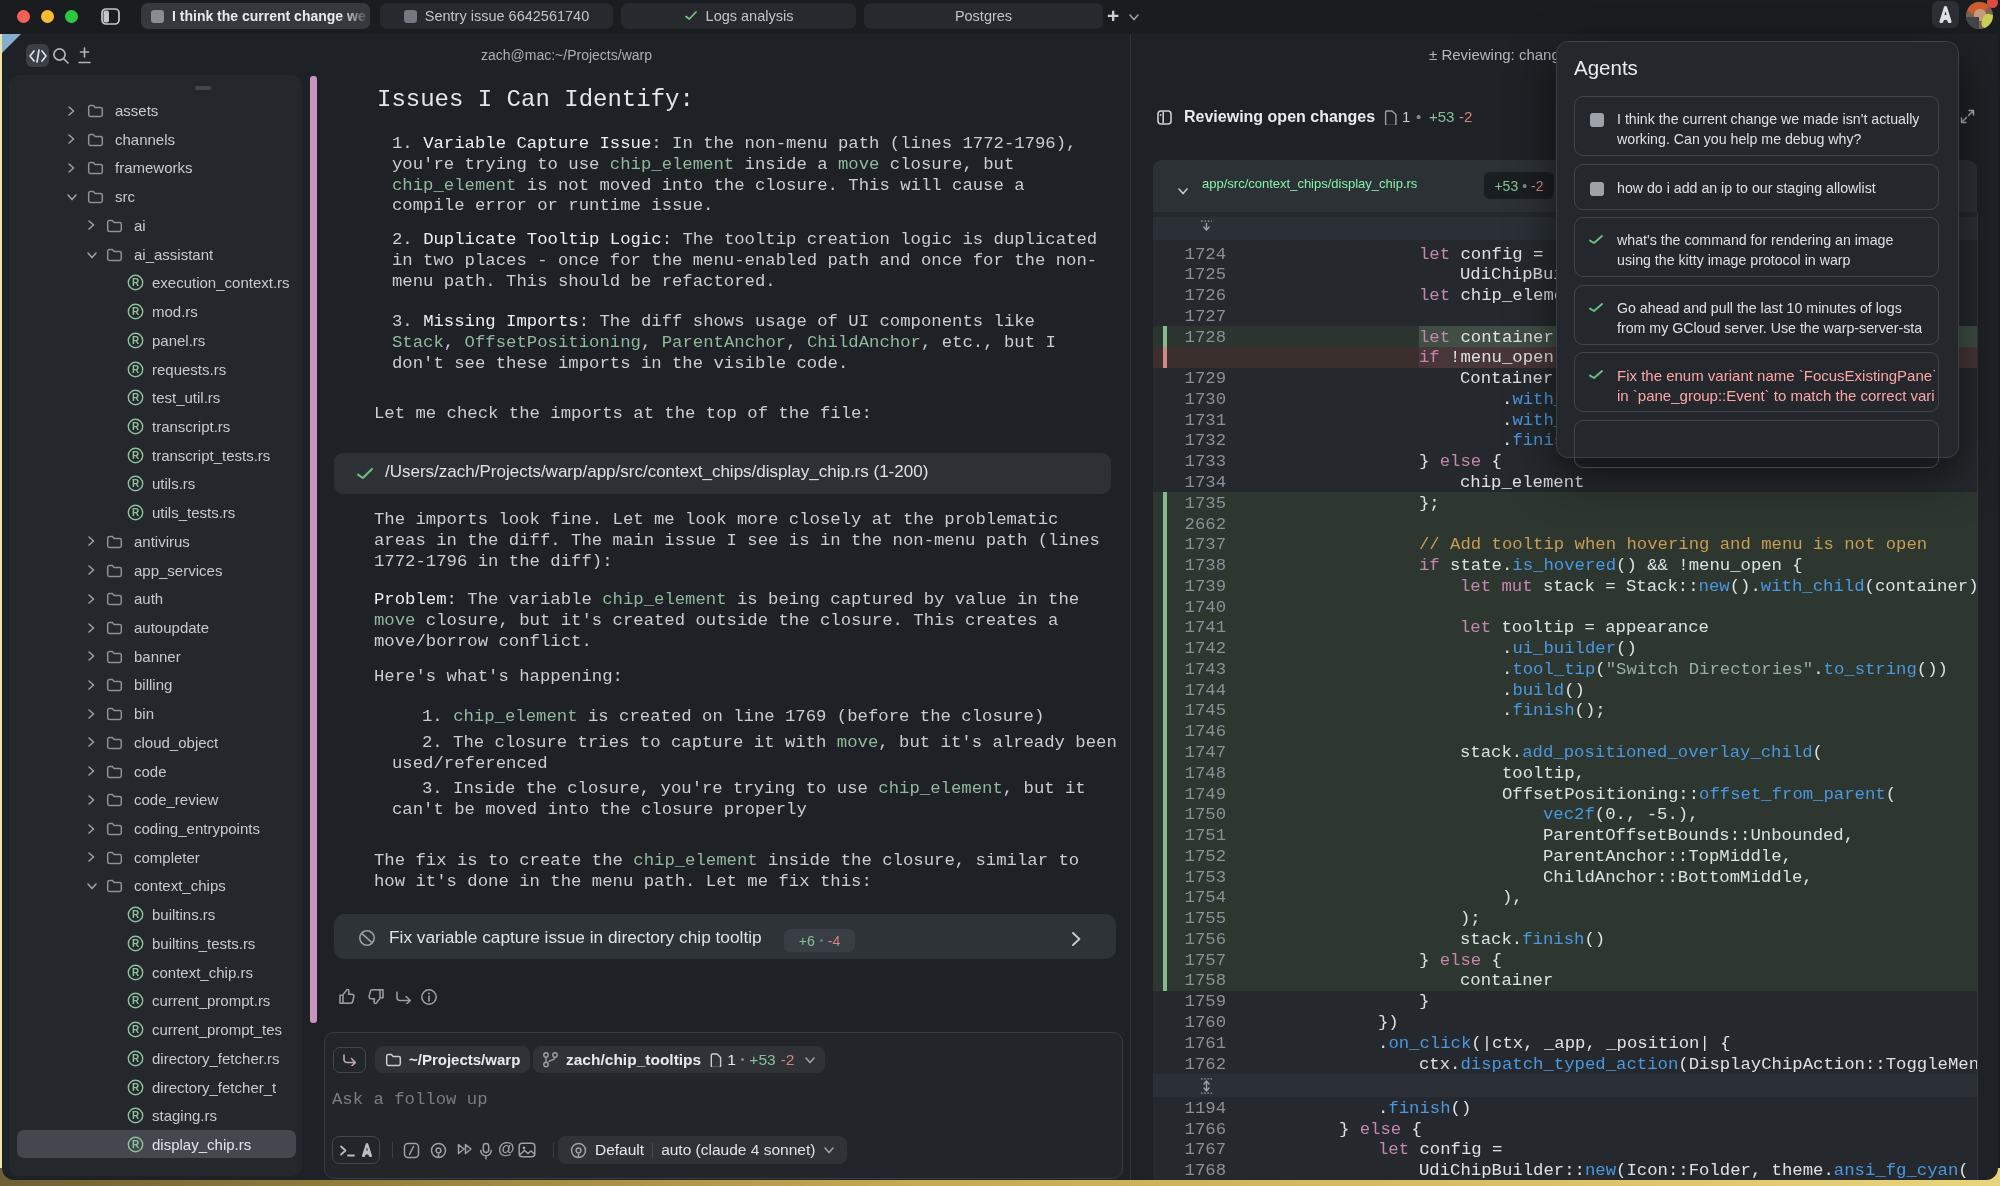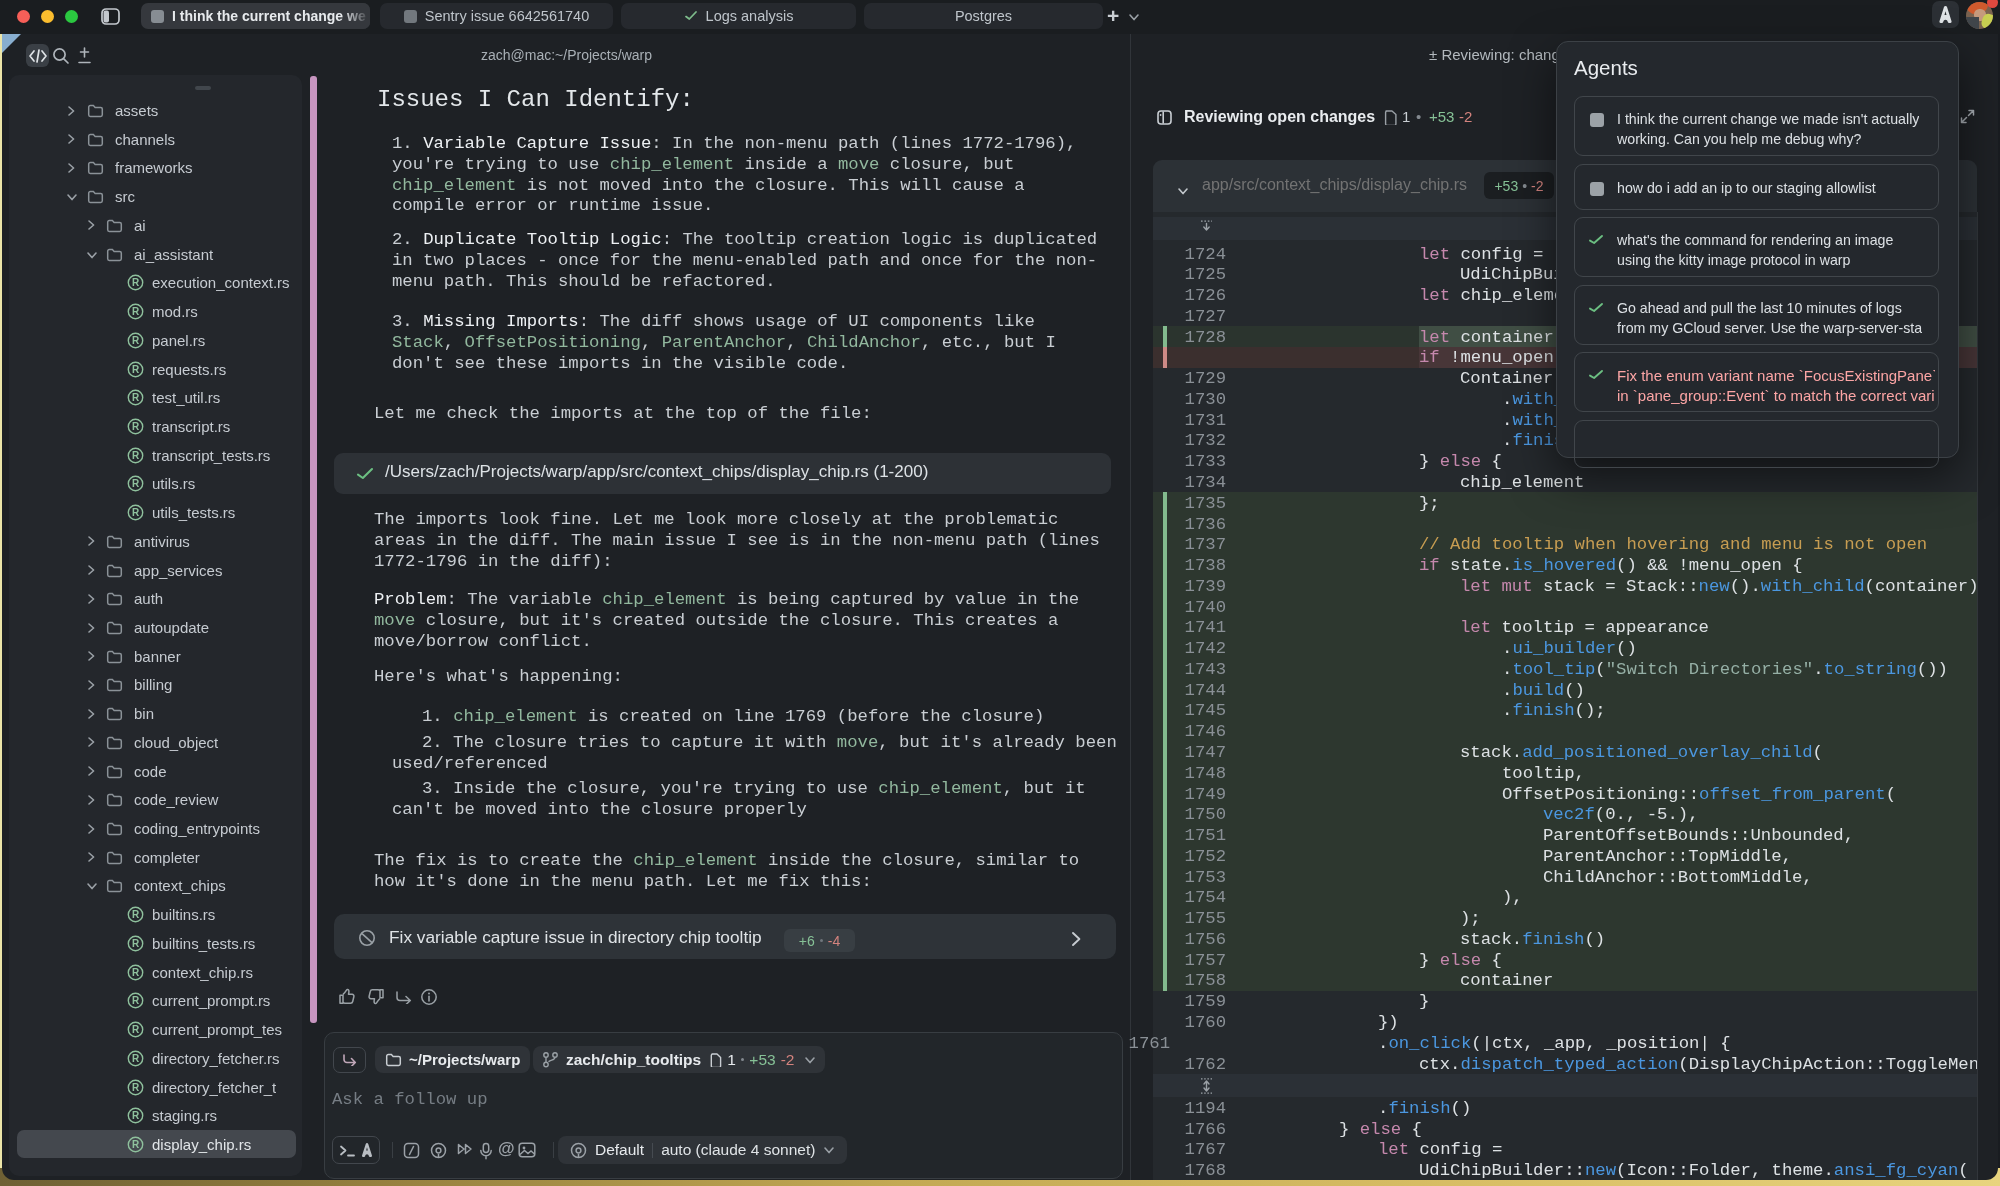--- a/index.html
+++ b/index.html
@@ -608,21 +608,21 @@
     <svg style="" width="15" height="15" viewBox="0 0 15 15">
       <path d="M8.5 6.5 L13.5 1.5 M9 1.5 h4.5 v4.5 M6.5 8.5 L1.5 13.5 M1.5 9 v4.5 h4.5" fill="none" stroke="#aab0b6" stroke-width="1.5" stroke-linecap="round" stroke-linejoin="round"></path>
     </svg>
   </div>
 <div class="abs" style="left:1153px;top:160px;width:824px;height:52px;border-radius:9px 9px 0 0;background:#2c3136"></div>
 <div class="abs" style="left:1177px;top:186px">
     <svg style="" width="12" height="10" viewBox="0 0 12 10">
       <path d="M2 3 L6 7.6 L10 3" fill="none" stroke="#c3c8cd" stroke-width="1.6" stroke-linecap="round" stroke-linejoin="round"></path>
     </svg>
   </div>
-<div class="abs" style="left:1202px;top:176px;color:#737373;font-size:16px">app/src/context_chips/display_chip.rs</div>
+<div class="abs" style="left:1202px;top:176px;color:#86efac;font-size:13px">app/src/context_chips/display_chip.rs</div>
 <div class="abs" style="left:1484px;top:172px;width:70px;height:27px;border-radius:6px;background:#1b1e21;display:flex;align-items:center;justify-content:center;gap:4px;font-size:14px">
     <span style="color:#86c196">+53</span>
     <span style="color:#83898f">•</span>
     <span style="color:#d4837e">-2</span>
   </div>
 <div class="abs" id="codearea" style="left:1153px;top:212px;width:824px;height:968px;background:#25292d;overflow:hidden"></div>
 <div class="abs" style="left:1153px;top:217.0px;width:824px;height:23.0px;background:#2b3036"></div>
 <div class="abs" style="left:1200px;top:220px">
     <svg style="" width="13" height="14" viewBox="0 0 13 14">
       <path d="M6.5 3.5 v6 M3.8 7 L6.5 10 L9.2 7" fill="none" stroke="#9ba1a7" stroke-width="1.4" stroke-linecap="round" stroke-linejoin="round"></path>
@@ -656,21 +656,21 @@
 <div class="lnum" style="left:1156px;top:452.2px">1733</div>
 <div class="abs code" style="left:1419px;top:452.2px;max-width:558px;overflow:hidden">} <span class="k">else</span> {</div>
 <div class="lnum" style="left:1156px;top:473.0px">1734</div>
 <div class="abs code" style="left:1460px;top:473.0px;max-width:517px;overflow:hidden">chip_element</div>
 <div class="abs" style="left:1153px;top:492.2px;width:824px;height:21.3px;background:#2d372f"></div>
 <div class="abs" style="left:1163px;top:492.2px;width:4px;height:21.3px;background:#83ba8e"></div>
 <div class="lnum" style="left:1156px;top:493.7px">1735</div>
 <div class="abs code" style="left:1419px;top:493.7px;max-width:558px;overflow:hidden">};</div>
 <div class="abs" style="left:1153px;top:513.0px;width:824px;height:21.3px;background:#2d372f"></div>
 <div class="abs" style="left:1163px;top:513.0px;width:4px;height:21.3px;background:#83ba8e"></div>
-<div class="lnum" style="left:1156px;top:514.5px">1736</div>
+<div class="lnum" style="left:1156px;top:514.5px">2662</div>
 <div class="abs" style="left:1153px;top:533.8px;width:824px;height:21.3px;background:#2d372f"></div>
 <div class="abs" style="left:1163px;top:533.8px;width:4px;height:21.3px;background:#83ba8e"></div>
 <div class="lnum" style="left:1156px;top:535.3px">1737</div>
 <div class="abs code" style="left:1419px;top:535.3px;max-width:558px;overflow:hidden"><span class="cm">// Add tooltip when hovering and menu is not open</span></div>
 <div class="abs" style="left:1153px;top:554.5px;width:824px;height:21.3px;background:#2d372f"></div>
 <div class="abs" style="left:1163px;top:554.5px;width:4px;height:21.3px;background:#83ba8e"></div>
 <div class="lnum" style="left:1156px;top:556.0px">1738</div>
 <div class="abs code" style="left:1419px;top:556.0px;max-width:558px;overflow:hidden"><span class="k">if</span> state.<span class="m">is_hovered</span>() &amp;&amp; !menu_open {</div>
 <div class="abs" style="left:1153px;top:575.3px;width:824px;height:21.3px;background:#2d372f"></div>
 <div class="abs" style="left:1163px;top:575.3px;width:4px;height:21.3px;background:#83ba8e"></div>
@@ -747,21 +747,21 @@
 <div class="lnum" style="left:1156px;top:950.7px">1757</div>
 <div class="abs code" style="left:1419px;top:950.7px;max-width:558px;overflow:hidden">} <span class="k">else</span> {</div>
 <div class="abs" style="left:1153px;top:969.9px;width:824px;height:21.3px;background:#2d372f"></div>
 <div class="abs" style="left:1163px;top:969.9px;width:4px;height:21.3px;background:#83ba8e"></div>
 <div class="lnum" style="left:1156px;top:971.4px">1758</div>
 <div class="abs code" style="left:1460px;top:971.4px;max-width:517px;overflow:hidden">container</div>
 <div class="lnum" style="left:1156px;top:992.2px">1759</div>
 <div class="abs code" style="left:1419px;top:992.2px;max-width:558px;overflow:hidden">}</div>
 <div class="lnum" style="left:1156px;top:1013.0px">1760</div>
 <div class="abs code" style="left:1378px;top:1013.0px;max-width:599px;overflow:hidden">})</div>
-<div class="lnum" style="left:1100px;top:1033.8px">1761</div>
+<div class="lnum" style="left:1156px;top:1033.8px">1761</div>
 <div class="abs code" style="left:1378px;top:1033.8px;max-width:599px;overflow:hidden">.<span class="m">on_click</span>(|ctx, _app, _position| {</div>
 <div class="lnum" style="left:1156px;top:1054.5px">1762</div>
 <div class="abs code" style="left:1419px;top:1054.5px;max-width:558px;overflow:hidden">ctx.<span class="m">dispatch_typed_action</span>(DisplayChipAction::ToggleMenu(</div>
 <div class="abs" style="left:1153px;top:1074.3px;width:824px;height:23.0px;background:#2b3036"></div>
 <div class="abs" style="left:1200px;top:1078px">
     <svg style="" width="13" height="16" viewBox="0 0 13 16">
       <path d="M6.5 4 v8 M4 6 L6.5 3 L9 6 M4 10 L6.5 13 L9 10" fill="none" stroke="#9ba1a7" stroke-width="1.4" stroke-linecap="round" stroke-linejoin="round"></path>
       <path d="M1 0.8 h11" stroke="#9ba1a7" stroke-width="1.2" stroke-dasharray="1.5 1.7"></path>
       <path d="M1 15.2 h11" stroke="#9ba1a7" stroke-width="1.2" stroke-dasharray="1.5 1.7"></path>
     </svg>

